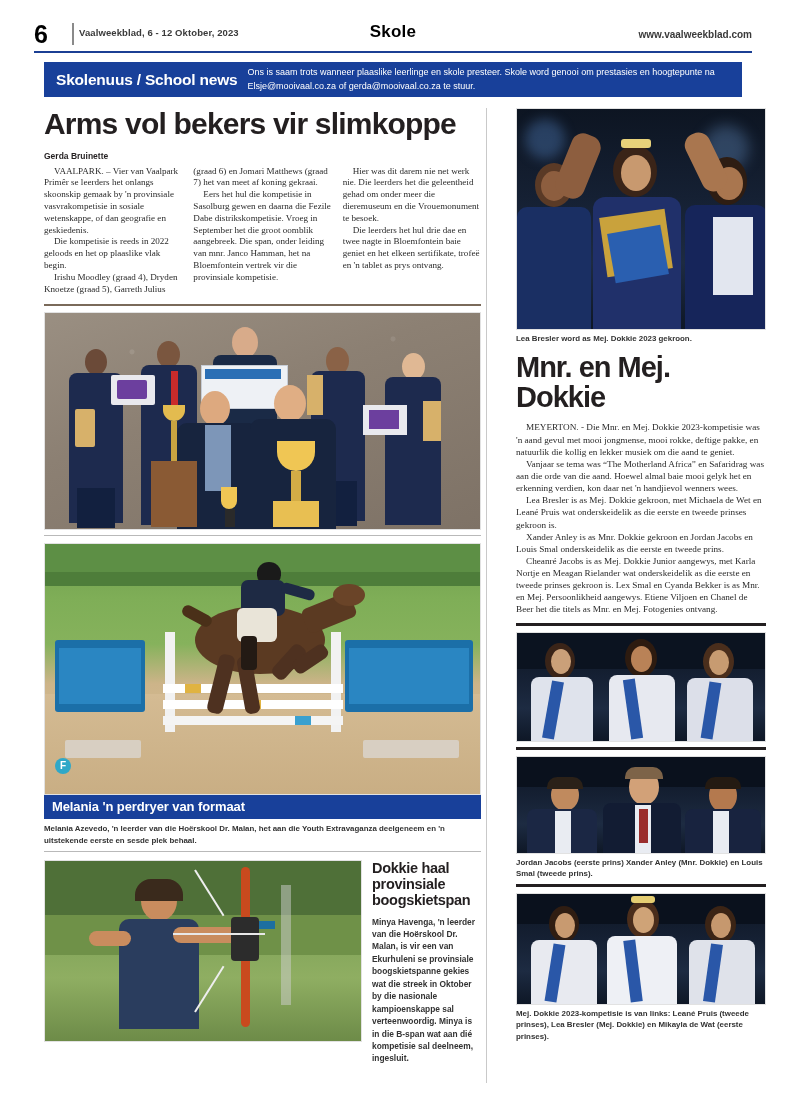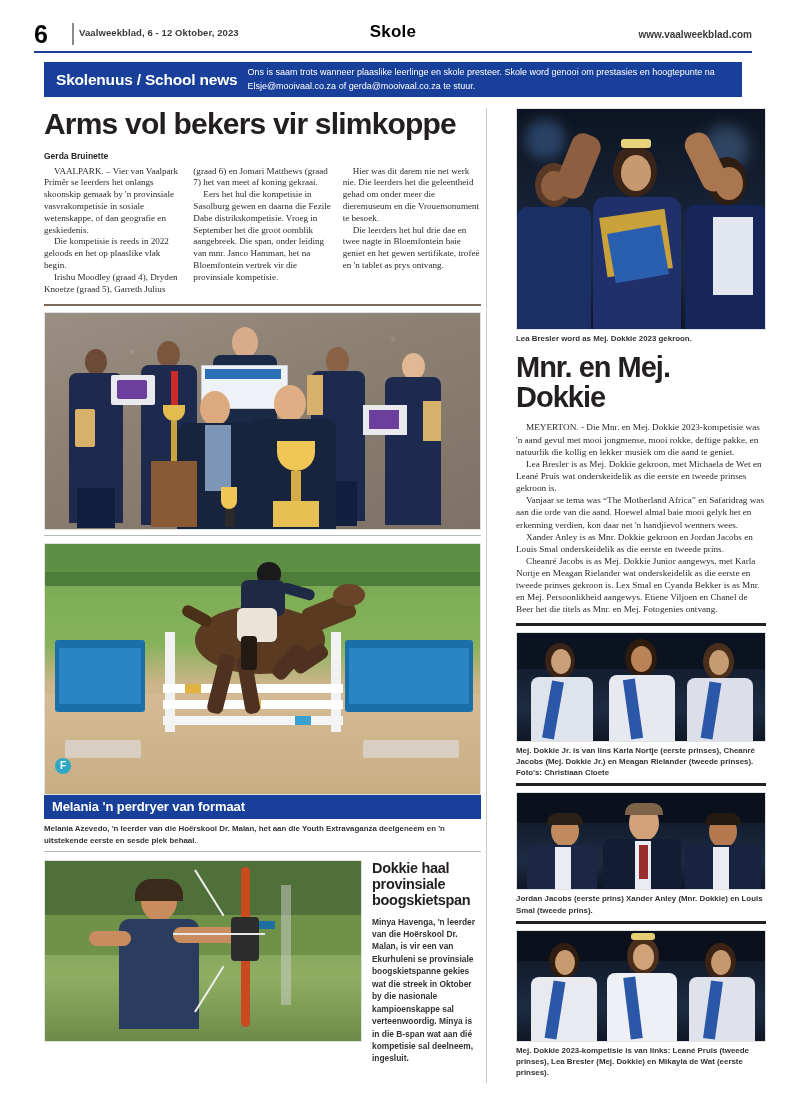--- a/index.html
+++ b/index.html
@@ -286,21 +286,21 @@
 
     <h1 class="headline-main">Arms vol bekers vir slimkoppe</h1>
     <div class="byline">Gerda Bruinette</div>
 
     <div class="body3">
       <p class="first">VAALPARK. – Vier van Vaalpark Primêr se leerders het onlangs skoonskip gemaak by 'n provinsiale vasvrakompetisie in sosiale wetenskappe, of dan geografie en geskiedenis.</p>
       <p>Die kompetisie is reeds in 2022 geloods en het op plaaslike vlak begin.</p>
       <p>Irishu Moodley (graad 4), Dryden Knoetze (graad 5), Garreth Julius (graad 6) en Jomari Matthews (graad 7) het van meet af koning gekraai.</p>
       <p>Eers het hul die kompetisie in Sasolburg gewen en daarna die Fezile Dabe distrikskompetisie. Vroeg in September het die groot oomblik aangebreek. Die span, onder leiding van mnr. Janco Hamman, het na Bloemfontein vertrek vir die provinsiale kompetisie.</p>
       <p>Hier was dit darem nie net werk nie. Die leerders het die geleentheid gehad om onder meer die dieremuseum en die Vrouemonument te besoek.</p>
-      <p>Die leerders het hul drie dae en twee nagte in Bloemfontein baie geniet en het gewen sertifikate, trofeë en 'n tablet as prys ontvang.</p>
+      <p>Die leerders het hul drie dae en twee nagte in Bloemfontein baie geniet en het elkeen sertifikate, trofeë en 'n tablet as prys ontvang.</p>
     </div>
 
     <div class="thick-rule" style="margin-top:9px;height:2px;background:#7a6a5a;"></div>
 
     <div class="photo ph-trophy-bg" style="width:437px;height:218px;margin-top:6px;">
       <div class="ph-inner">
 
         <div class="rect" style="left:0;top:0;right:0;bottom:0;
           background:
             radial-gradient(circle at 20% 18%, rgba(255,255,255,.10) 0 2px, transparent 3px),
@@ -452,22 +452,22 @@
         <div class="rect" style="left:196px;top:108px;width:40px;height:78px;background:#e2e6ef;"></div>
         <div class="rect" style="left:176px;top:22px;width:26px;height:62px;background:#a9764f;border-radius:12px;transform:rotate(-26deg);"></div>
       </div>
     </div>
     <div class="caption">Lea Bresler word as Mej. Dokkie 2023 gekroon.</div>
 
     <h1 class="headline-right">Mnr. en Mej. Dokkie</h1>
 
     <div class="body1">
       <p>MEYERTON. - Die Mnr. en Mej. Dokkie 2023-kompetisie was 'n aand gevul met mooi jongmense, mooi rokke, deftige pakke, en natuurlik die kollig en lekker musiek om die aand te geniet.</p>
+      <p>Vanjaar se tema was “The Motherland Africa” en Safaridrag was aan die orde van die aand. Hoewel almal baie mooi gelyk het en erkenning verdien, kon daar net 'n handjievol wenners wees.</p>
       <p>Lea Bresler is as Mej. Dokkie gekroon, met Michaela de Wet en Leané Pruis wat onderskeidelik as die eerste en tweede prinses gekroon is.</p>
-      <p>Vanjaar se tema was “The Motherland Africa” en Safaridrag was aan die orde van die aand. Hoewel almal baie mooi gelyk het en erkenning verdien, kon daar net 'n handjievol wenners wees.</p>
       <p>Xander Anley is as Mnr. Dokkie gekroon en Jordan Jacobs en Louis Smal onderskeidelik as die eerste en tweede prins.</p>
       <p>Cheanré Jacobs is as Mej. Dokkie Junior aangewys, met Karla Nortje en Meagan Rielander wat onderskeidelik as die eerste en tweede prinses gekroon is. Lex Smal en Cyanda Bekker is as Mnr. en Mej. Persoonlikheid aangewys. Etiene Viljoen en Chanel de Beer het die titels as Mnr. en Mej. Fotogenies ontvang.</p>
     </div>
 
     <div class="thick-rule"></div>
 
     <div class="photo ph-stage-bg" style="width:250px;height:110px;margin-top:6px;">
       <div class="ph-inner">
         <div class="rect" style="left:0;top:0;right:0;height:36px;background:#0b1320;"></div>
         <div class="blob" style="left:28px;top:10px;width:30px;height:36px;background:#3a2418;"></div>
@@ -477,21 +477,20 @@
         <div class="blob" style="left:108px;top:6px;width:32px;height:38px;background:#2d1b10;"></div>
         <div class="blob" style="left:114px;top:13px;width:21px;height:26px;background:#b98257;"></div>
         <div class="rect" style="left:92px;top:42px;width:66px;height:68px;background:#e7e9f0;border-radius:8px 8px 0 0;"></div>
         <div class="rect" style="left:110px;top:46px;width:12px;height:60px;background:#2a57a8;transform:rotate(-8deg);"></div>
         <div class="blob" style="left:186px;top:10px;width:31px;height:37px;background:#4a2e1c;"></div>
         <div class="blob" style="left:192px;top:17px;width:20px;height:25px;background:#c79b71;"></div>
         <div class="rect" style="left:170px;top:45px;width:66px;height:65px;background:#dcdfe9;border-radius:8px 8px 0 0;"></div>
         <div class="rect" style="left:188px;top:49px;width:12px;height:57px;background:#2a57a8;transform:rotate(9deg);"></div>
       </div>
     </div>
-    <div class="caption">Mej. Dokkie Jr. is van lins Karla Nortje (eerste prinses), Cheanré Jacobs (Mej. Dokkie Jr.) en Meagan Rielander (tweede prinses). Foto's: Christiaan Cloete</div>
     <div class="thick-rule" style="margin-top:5px;"></div>
 
     <div class="photo ph-stage-bg" style="width:250px;height:98px;margin-top:6px;">
       <div class="ph-inner">
         <div class="rect" style="left:0;top:0;right:0;height:30px;background:#0a111d;"></div>
         <div class="blob" style="left:34px;top:22px;width:28px;height:32px;background:#c08a5e;"></div>
         <div class="rect" style="left:30px;top:20px;width:36px;height:12px;background:#2b2118;border-radius:10px 10px 0 0;"></div>
         <div class="rect" style="left:10px;top:52px;width:70px;height:46px;background:#1b2744;border-radius:8px 8px 0 0;"></div>
         <div class="rect" style="left:38px;top:54px;width:16px;height:44px;background:#e9ecf2;"></div>
         <div class="blob" style="left:112px;top:12px;width:30px;height:36px;background:#d2a178;"></div>

